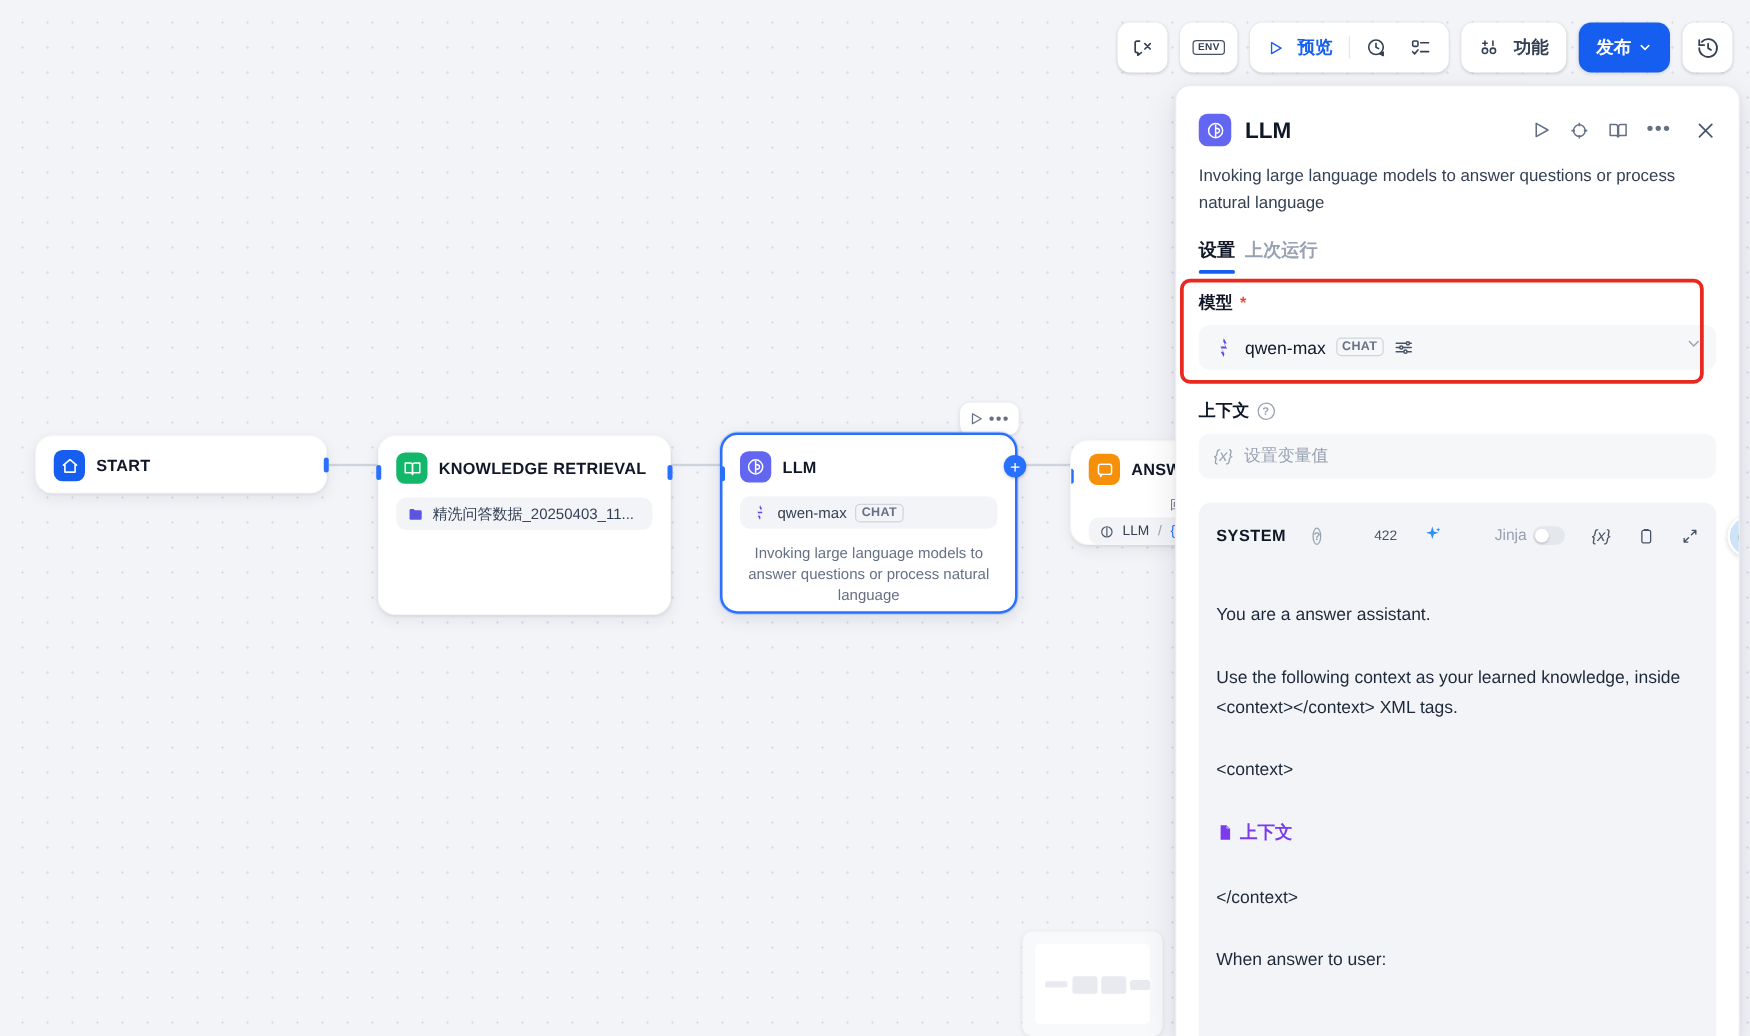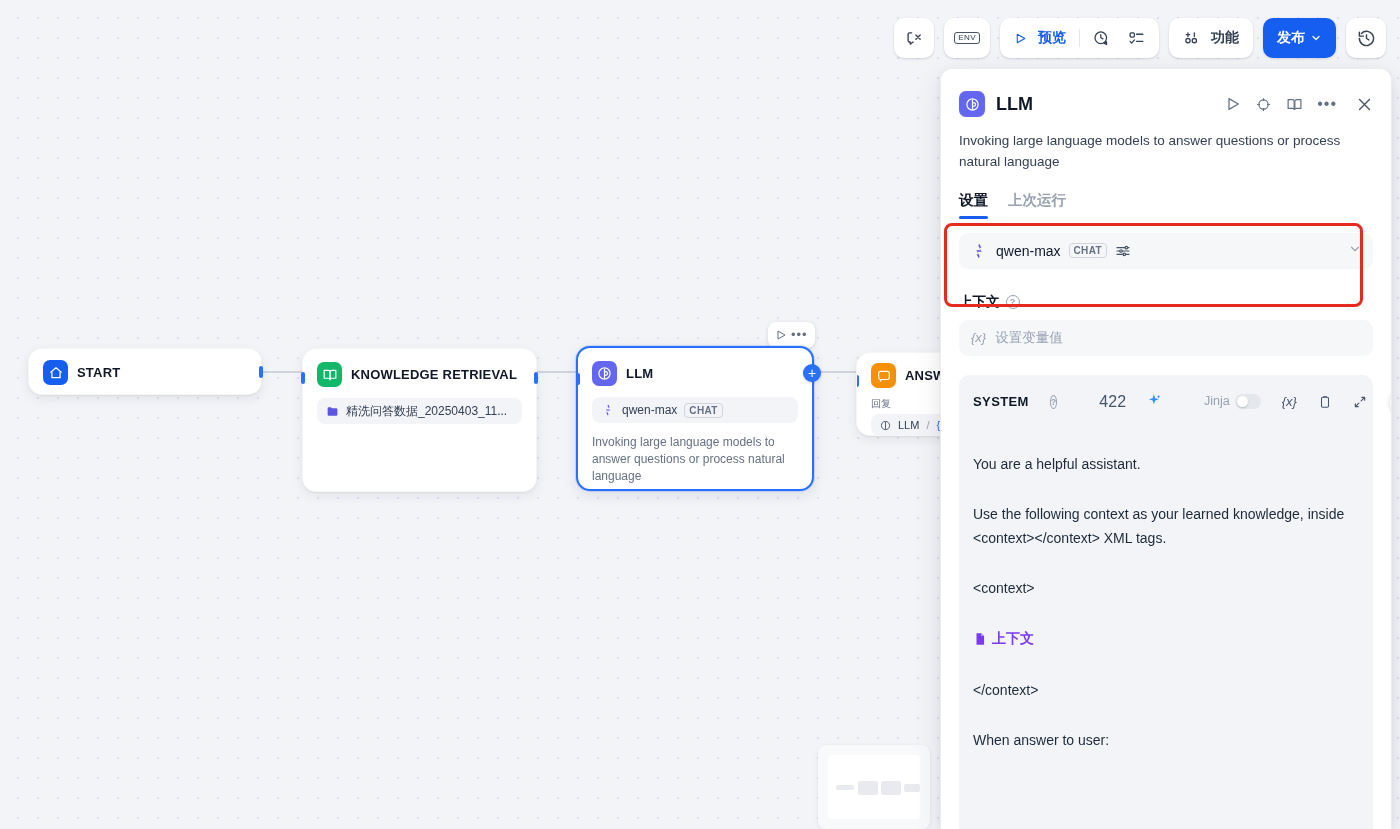--- a/index.html
+++ b/index.html
@@ -49,32 +49,33 @@
   .tb-item.primary { color: #155eef; font-weight: 600; }
   .tb-sep { width: 1px; height: 18px; background: #e4e7ec; margin: 0 3px; }
   .tb-publish {
     height: 40px; background: #155eef; color: #fff;
     border-radius: 10px; display: flex; align-items: center; gap: 5px;
     padding: 0 14px; font-size: 14px; font-weight: 600; cursor: pointer;
     box-shadow: 0 1px 3px rgba(16,24,40,.12);
   }
   .env-box {
     border: 1.6px solid #475467; border-radius: 3px;
-    font-size: 8px; font-weight: 400; letter-spacing: .4px;
+    font-size: 8px; font-weight: 700; letter-spacing: .4px;
     padding: 1px 3px; line-height: 1;
   }
 
   
   .node {
     position: absolute;
     background: #fff;
     border-radius: 14px;
     box-shadow: 0 1px 2px rgba(16,24,40,.06), 0 4px 12px rgba(16,24,40,.07);
     border: 1px solid rgba(16,24,40,.04);
     cursor: grab;
+    text-align: center;
   }
   .node.selected { border: 2px solid #2970ff; box-shadow: 0 0 0 1px rgba(41,112,255,.18), 0 4px 14px rgba(16,24,40,.10); }
   .node-head { display: flex; align-items: center; gap: 9px; padding: 13px 14px 0 14px; }
   .node-ico {
     width: 25px; height: 25px; border-radius: 7px;
     display: flex; align-items: center; justify-content: center;
     color: #fff; flex: 0 0 auto;
   }
   .node-title {
     font-size: 13px; font-weight: 700; color: #101828;
@@ -137,21 +138,21 @@
     display: flex; align-items: center; justify-content: center; color: #fff;
   }
   .p-title { font-size: 18px; font-weight: 700; color: #101828; flex: 1; }
   .p-actions { display: flex; align-items: center; gap: 14px; color: #667085; }
   .p-actions span { cursor: pointer; display: flex; }
   .p-close { margin-left: 8px; color: #475467; cursor: pointer; display: flex; }
   .p-desc {
     padding: 14px 18px 0 18px; font-size: 13.5px; line-height: 1.55;
     color: #344054;
   }
-  .p-tabs { display: flex; gap: 20px; padding: 18px 18px 0 18px; }
+  .p-tabs { display: flex; gap: 8px; padding: 18px 18px 0 18px; }
   .p-tab {
     font-size: 14.5px; font-weight: 700; color: #98a2b3; padding-bottom: 9px;
     cursor: pointer; position: relative;
   }
   .p-tab.active { color: #101828; }
   .p-tab.active::after {
     content: ""; position: absolute; left: 0; right: 0; bottom: 0;
     height: 2.5px; background: #155eef; border-radius: 2px;
   }
   .p-body { flex: 1; overflow: hidden; position: relative; }
@@ -188,21 +189,21 @@
 
   .prompt-box {
     margin: 0 18px; background: #f2f4f7; border-radius: 10px;
     padding: 10px 0 12px 0;
   }
   .prompt-head {
     display: flex; align-items: center; gap: 21px; padding: 0 14px 4px 14px;
   }
   .prompt-role { font-size: 13px; font-weight: 700; color: #101828; letter-spacing: .4px; }
   .ph-spacer { flex: 1; }
-  .tok-count { font-size: 16px; color: #475467; }
+  .tok-count { font-size: 11px; color: #475467; }
   .spark { color: #2e90fa; font-size: 15px; line-height: 1; }
   .ph-sep { width: 1px; height: 15px; background: #d0d5dd; }
   .jinja-wrap { display: flex; align-items: flex-start; gap: 5px; }
   .jinja-lbl { font-size: 12.5px; color: #98a2b3; }
   .switch {
     width: 26px; height: 15px; border-radius: 8px; background: #e4e7ec;
     position: relative; cursor: pointer;
   }
   .switch::after {
     content:""; position: absolute; width: 11px; height: 11px; border-radius: 50%;
@@ -435,20 +436,24 @@
     <div class="p-tabs">
       <div class="p-tab active">设置</div>
       <div class="p-tab">上次运行</div>
     </div>
 
     <div class="p-body">
 
       <div style="position:absolute; left:3px; top:4px; right:28px; height:84px; border:3px solid #e8291f; border-radius:8px; pointer-events:none; z-index:5;"></div>
 
       <div class="section" style="padding-top:14px;">
+        <div class="sec-label">
+          <span>模型</span>
+          <span class="req">*</span>
+        </div>
         <div class="model-select">
           <svg width="18" height="18" viewBox="0 0 24 24" fill="#6149e8">
               <path d="M12 2l3.2 5.6h-3L15.6 13H9.4l3.3 5.6L12 22l-3.2-5.6h3L8.4 11h6.2L11.3 5.4z"></path>
             </svg>
           <span class="model-name">qwen-max</span>
           <span class="chat-badge">CHAT</span>
           <span style="display:flex;">
             <svg width="16" height="16" viewBox="0 0 24 24" fill="none" stroke="#475467" stroke-width="1.8" stroke-linecap="round">
                 <path d="M3 7h12M19 7h2M3 12h4M11 12h10M3 17h9M16 17h5"></path>
                 <circle cx="17" cy="7" r="1.9"></circle>
@@ -514,21 +519,21 @@
               <path d="M8.6 12c-.4 4-.1 7.7.6 10.6C7 21 6.4 16 7.4 12z" fill="#4a3128"></path>
               <path d="M25.4 12c.4 4 .1 7.7-.6 10.6 2.2-1.6 2.8-6.6 1.8-10.6z" fill="#4a3128"></path>
               <ellipse cx="13.6" cy="15.6" rx="1.25" ry="1.5" fill="#2a2118"></ellipse>
               <ellipse cx="20.4" cy="15.6" rx="1.25" ry="1.5" fill="#2a2118"></ellipse>
               <path d="M15.3 19.4c.9.7 2.5.7 3.4 0" stroke="#c98a73" stroke-width="1" fill="none" stroke-linecap="round"></path>
             </svg>
           </span>
         </div>
 
         <div class="prompt-text">
-<span>You are a helpful assistant.</span>
+<span>You are a answer assistant.</span>
 <br><span>Use the following context as your learned knowledge, inside &lt;context&gt;&lt;/context&gt; XML tags.</span>
 <br><span>&lt;context&gt;</span>
 <br><span class="ctx-pill"><svg width="14" height="14" viewBox="0 0 24 24" fill="#7c3aed">
                 <path d="M6 2h8l5 5v15H6z"></path>
                 <path d="M14 2v5h5" fill="#b79cf5"></path>
               </svg><span>上下文</span></span>
 <br><span>&lt;/context&gt;</span>
 <br><span>When answer to user:</span>
 <br>
 <br>

